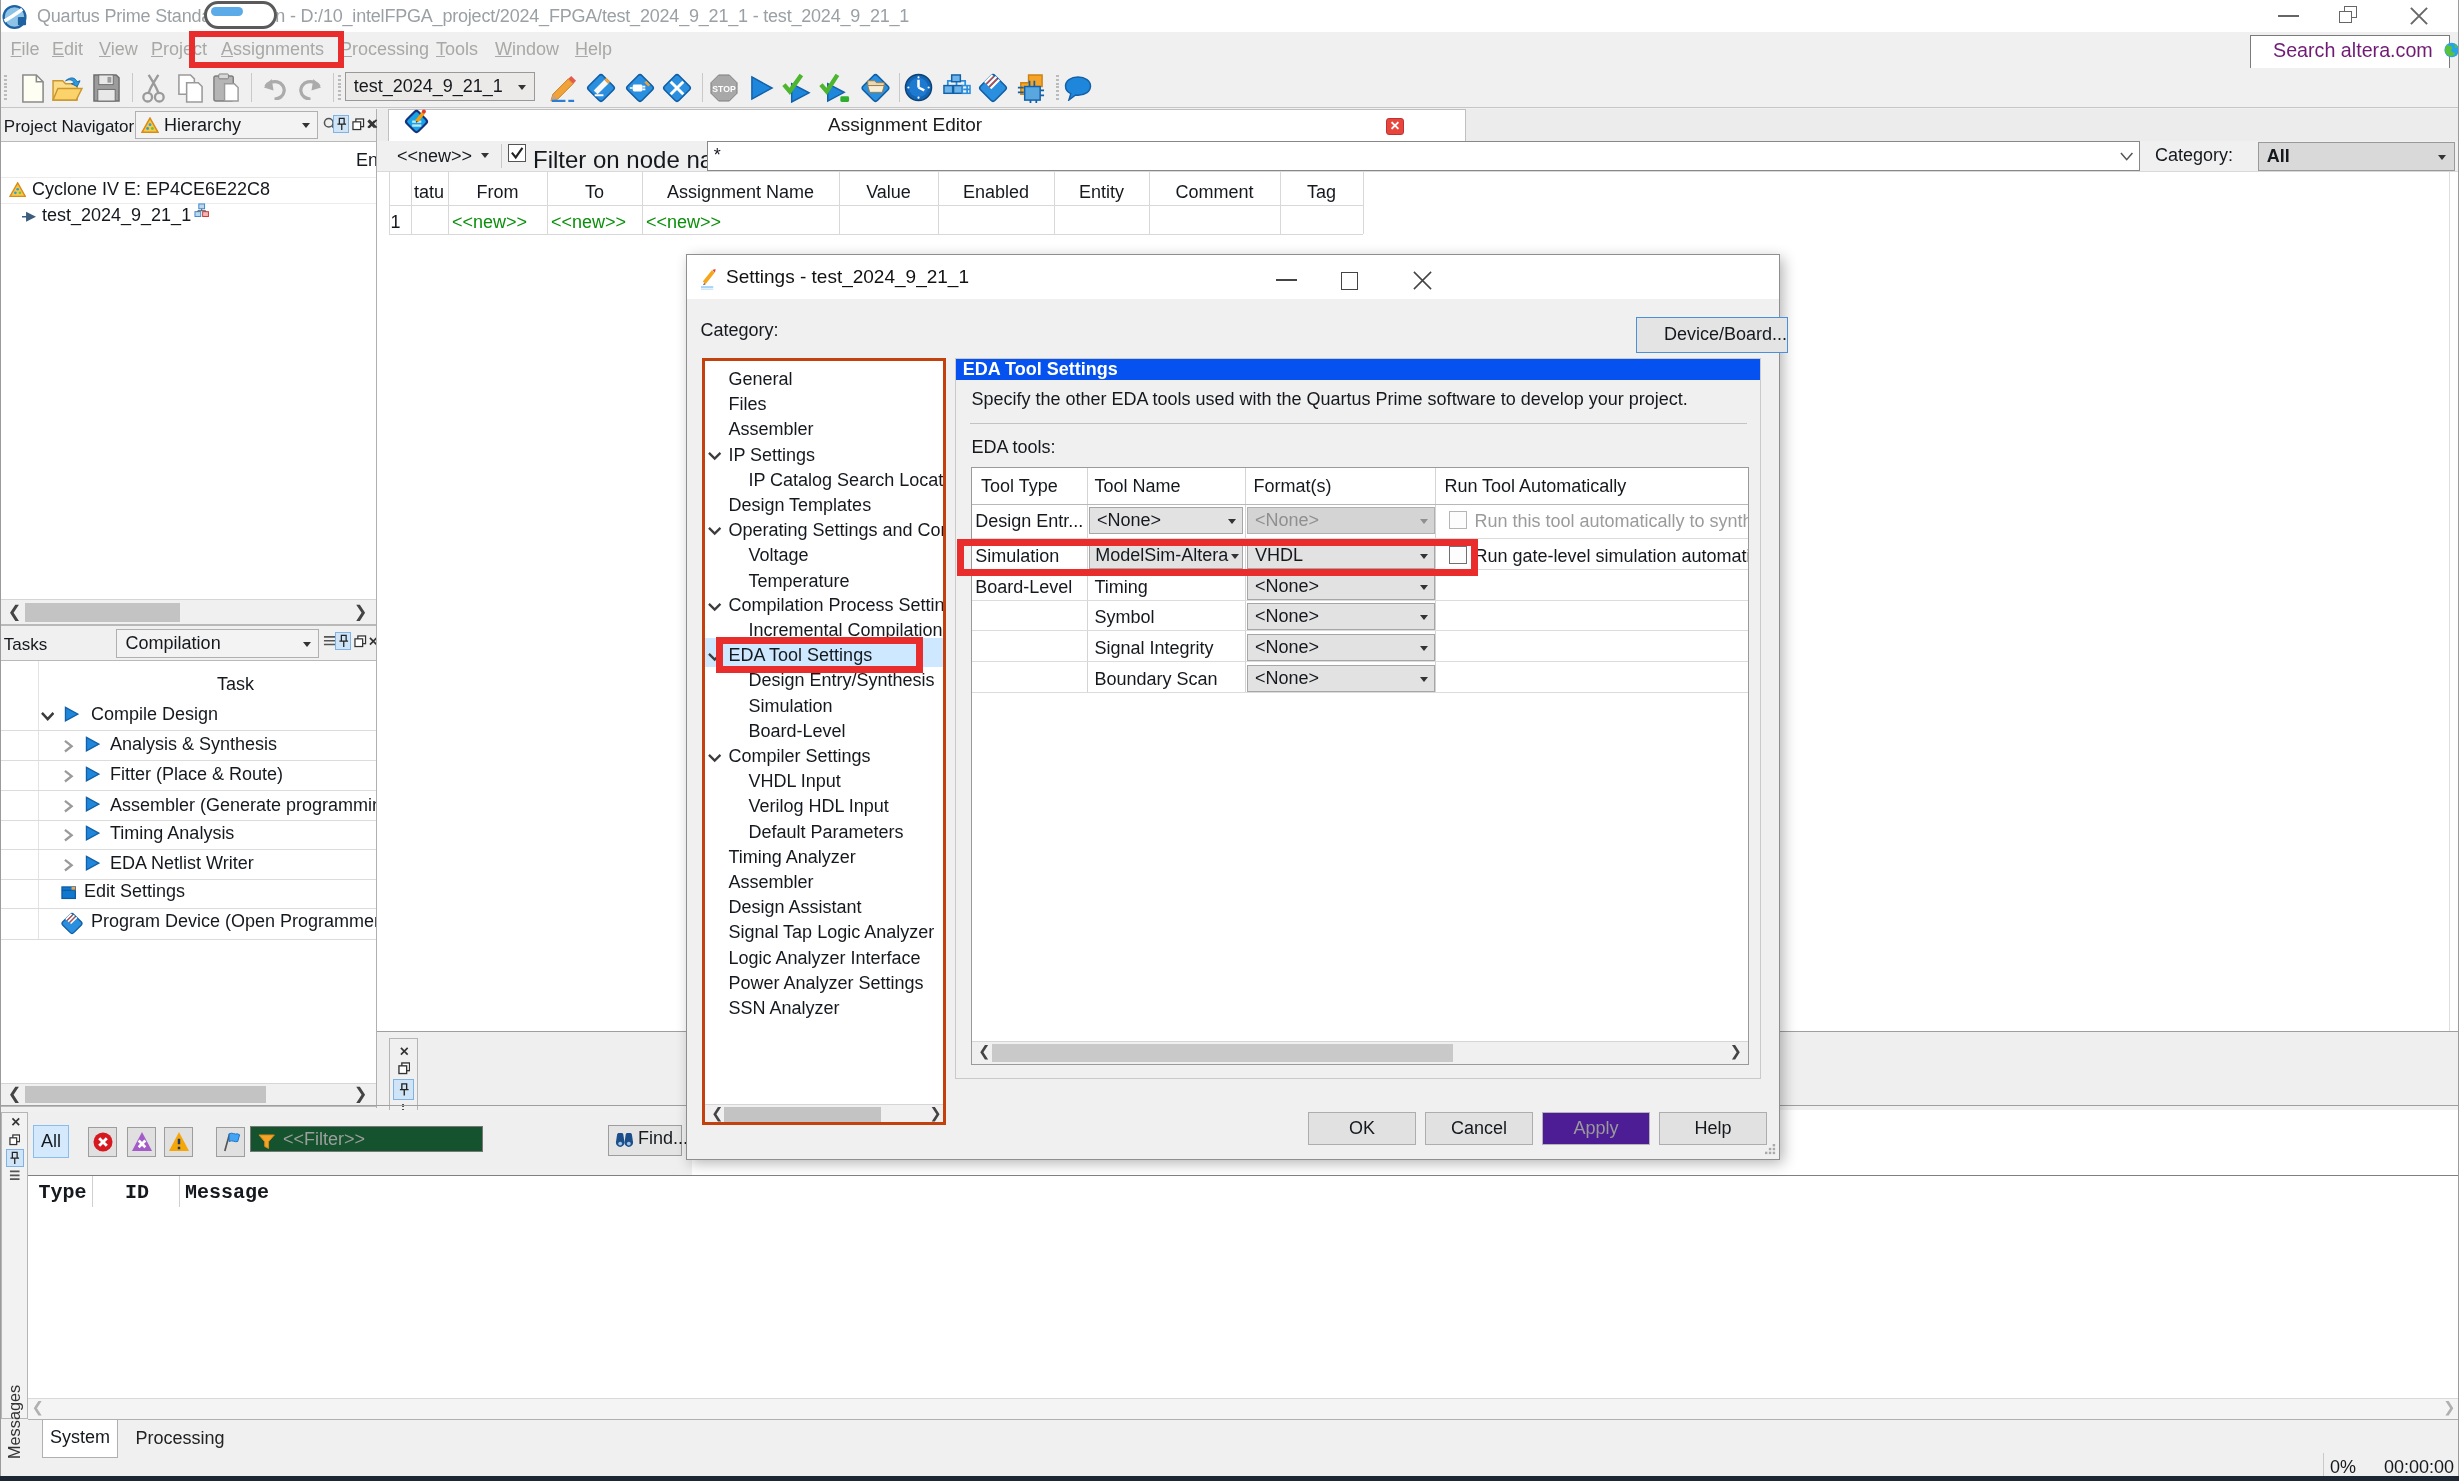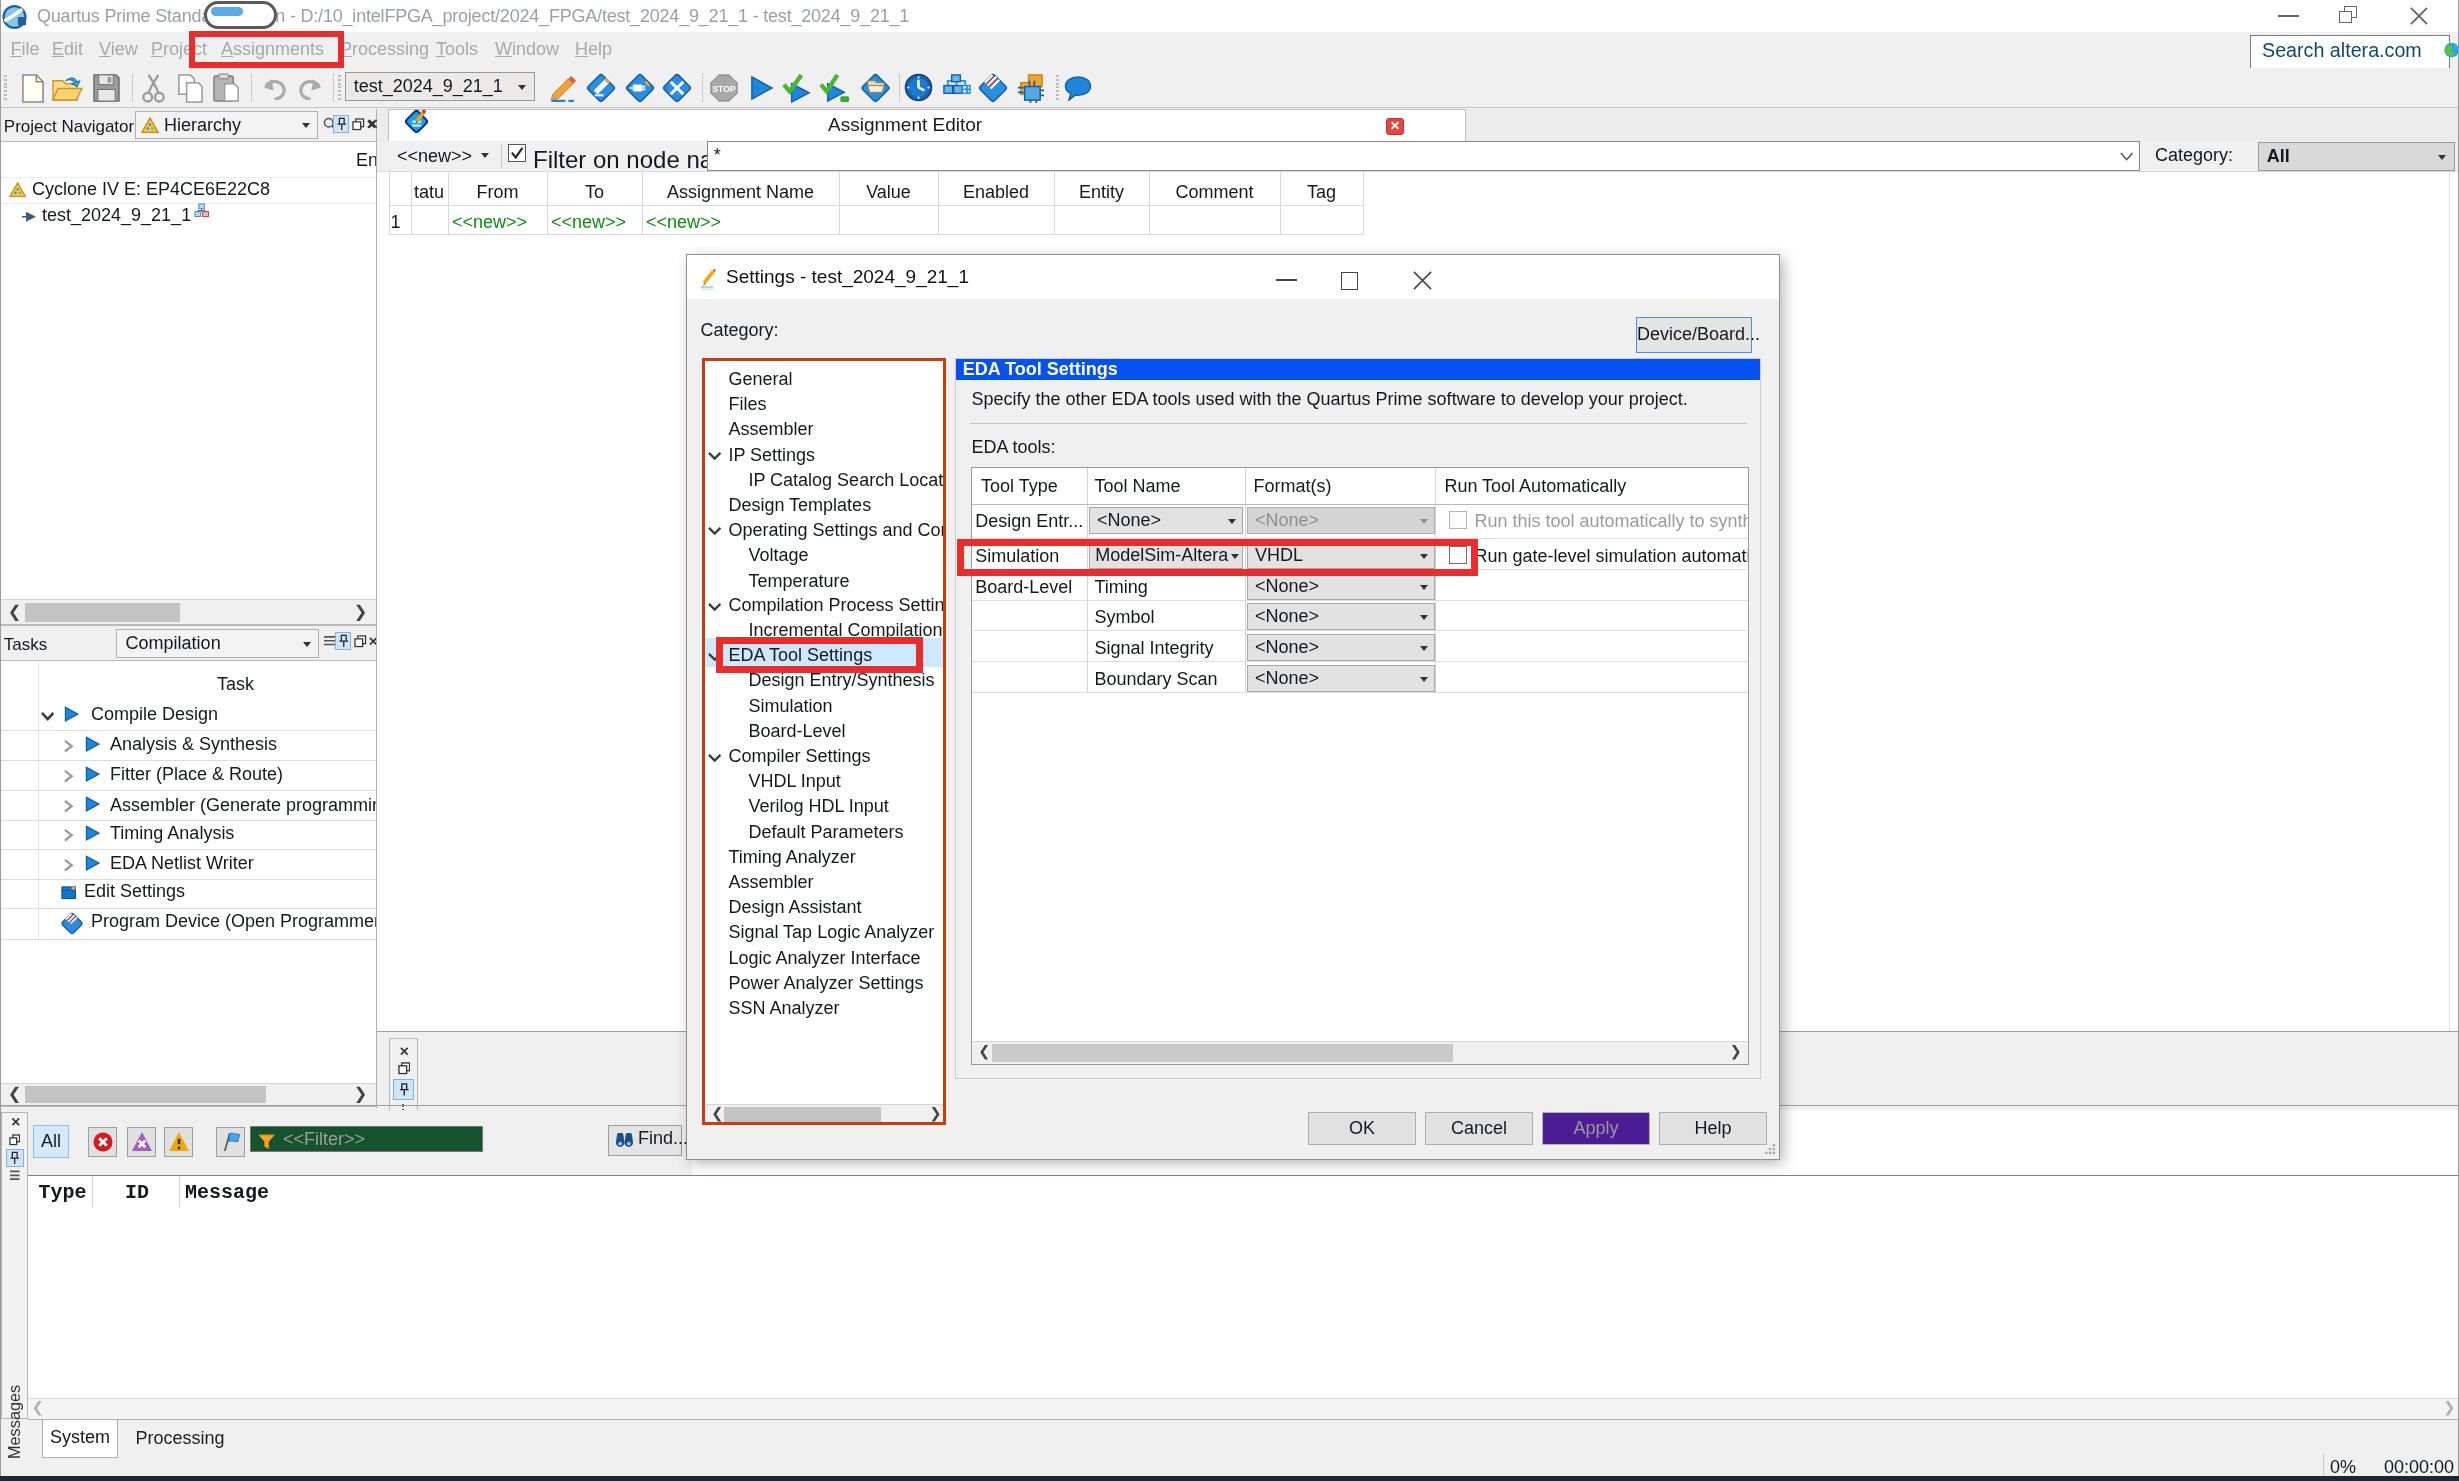--- a/index.html
+++ b/index.html
@@ -38,21 +38,21 @@
 <span class="abs" style="left:52px"><u>E</u>dit</span>
 <span class="abs" style="left:99px"><u>V</u>iew</span>
 <span class="abs" style="left:151px"><u>P</u>roject</span>
 <span class="abs" style="left:221px"><u>A</u>ssignments</span>
 <span class="abs" style="left:340px"><u>P</u>rocessing</span>
 <span class="abs" style="left:436px"><u>T</u>ools</span>
 <span class="abs" style="left:495px"><u>W</u>indow</span>
 <span class="abs" style="left:575px"><u>H</u>elp</span>
 </div>
 
-<div class="abs" style="left:2250px;top:35px;width:200px;height:42px;background:#fff;border:1px solid #7b7b7b;color:#0c4a6e;font-size:19.7px;line-height:29px;padding-left:11px">Search altera.com</div>
+<div class="abs" style="left:2250px;top:35px;width:200px;height:42px;background:#fff;border:1px solid #7b7b7b;color:#701a75;font-size:19.7px;line-height:29px;padding-left:22px">Search altera.com</div>
 <svg class="abs" style="left:2444px;top:41px" width="15.4" height="18" viewBox="0 0 19 19">
     <circle cx="9.5" cy="9.5" r="9" fill="#29a3e8"></circle>
     <path d="M4 3 c2 2 5 1 6 3 c1 2 -2 3 -1 5 c1 2 4 1 5 3 c-2 3 -6 4 -9 2 c-3 -2 -5 -6 -3 -10 z" fill="#58c23a"></path>
     <path d="M13 2 c2 1 3 2 4 4 l-3 1 z" fill="#58c23a"></path>
   </svg>
 
 <div class="abs" style="left:0;top:68px;width:2459px;height:40px;background:#f0f0f0;border-bottom:1px solid #c6c6c6"></div>
 <div class="abs" style="left:3.8px;top:75px;width:2.9px;height:27px;background:repeating-linear-gradient(#bbb 0 1.9px,#f0f0f0 1.9px 3.8px)"></div>
 
 <svg class="abs" style="left:20px;top:74px" width="25" height="29" viewBox="0 0 26 30">
@@ -535,21 +535,21 @@
       <rect x="1" y="21.5" width="13" height="1.5" fill="#c9e6fa"></rect>
     </svg>
   <span class="abs" style="left:39px;top:10.6px;font-size:19px;color:#111">Settings - test_2024_9_21_1</span>
   <div class="abs" style="left:589px;top:24px;width:21px;height:1.9px;background:#444"></div>
   <div class="abs" style="left:654px;top:17.3px;width:17.3px;height:17.3px;border:1.9px solid #444"></div>
   <svg class="abs" style="left:725px;top:15.4px" width="21" height="21" viewBox="0 0 22 22">
       <path d="M2 2 L20 20 M20 2 L2 20" stroke="#444" stroke-width="1.6"></path>
     </svg>
 
   <span class="abs" style="left:13.4px;top:65px">Category:</span>
-  <div class="abs" style="left:949px;top:62px;width:116px;height:36px;background:#e4e4e4;border:1.9px solid #4a90d9;text-align:left;line-height:32px">Device/Board...</div>
+  <div class="abs" style="left:949px;top:62px;width:152px;height:36px;background:#e4e4e4;border:1.9px solid #4a90d9;text-align:right;line-height:32px">Device/Board...</div>
 
   <div class="abs" style="left:15.4px;top:103px;width:244px;height:767px;background:#fff;border:3px solid #c2410c;overflow:hidden" id="catlist">
     <div class="abs" style="left:0;top:277px;width:242px;height:29px;background:#cde8ff"></div>
     <div class="abs" style="left:23px;top:5.8px;width:250px;height:25px;line-height:25px;white-space:nowrap">General</div>
     <div class="abs" style="left:23px;top:31px;width:250px;height:25px;line-height:25px;white-space:nowrap">Files</div>
     <div class="abs" style="left:23px;top:56px;width:250px;height:25px;line-height:25px;white-space:nowrap">Assembler</div>
     <svg class="abs" style="left:2.9px;top:90px" width="13.4" height="9.6" viewBox="0 0 14 10">
         <path d="M1 2 L7 8 L13 2" stroke="#3c3c3c" stroke-width="2.4" fill="none"></path>
       </svg>
     <div class="abs" style="left:23px;top:82px;width:250px;height:25px;line-height:25px;white-space:nowrap">IP Settings</div>

